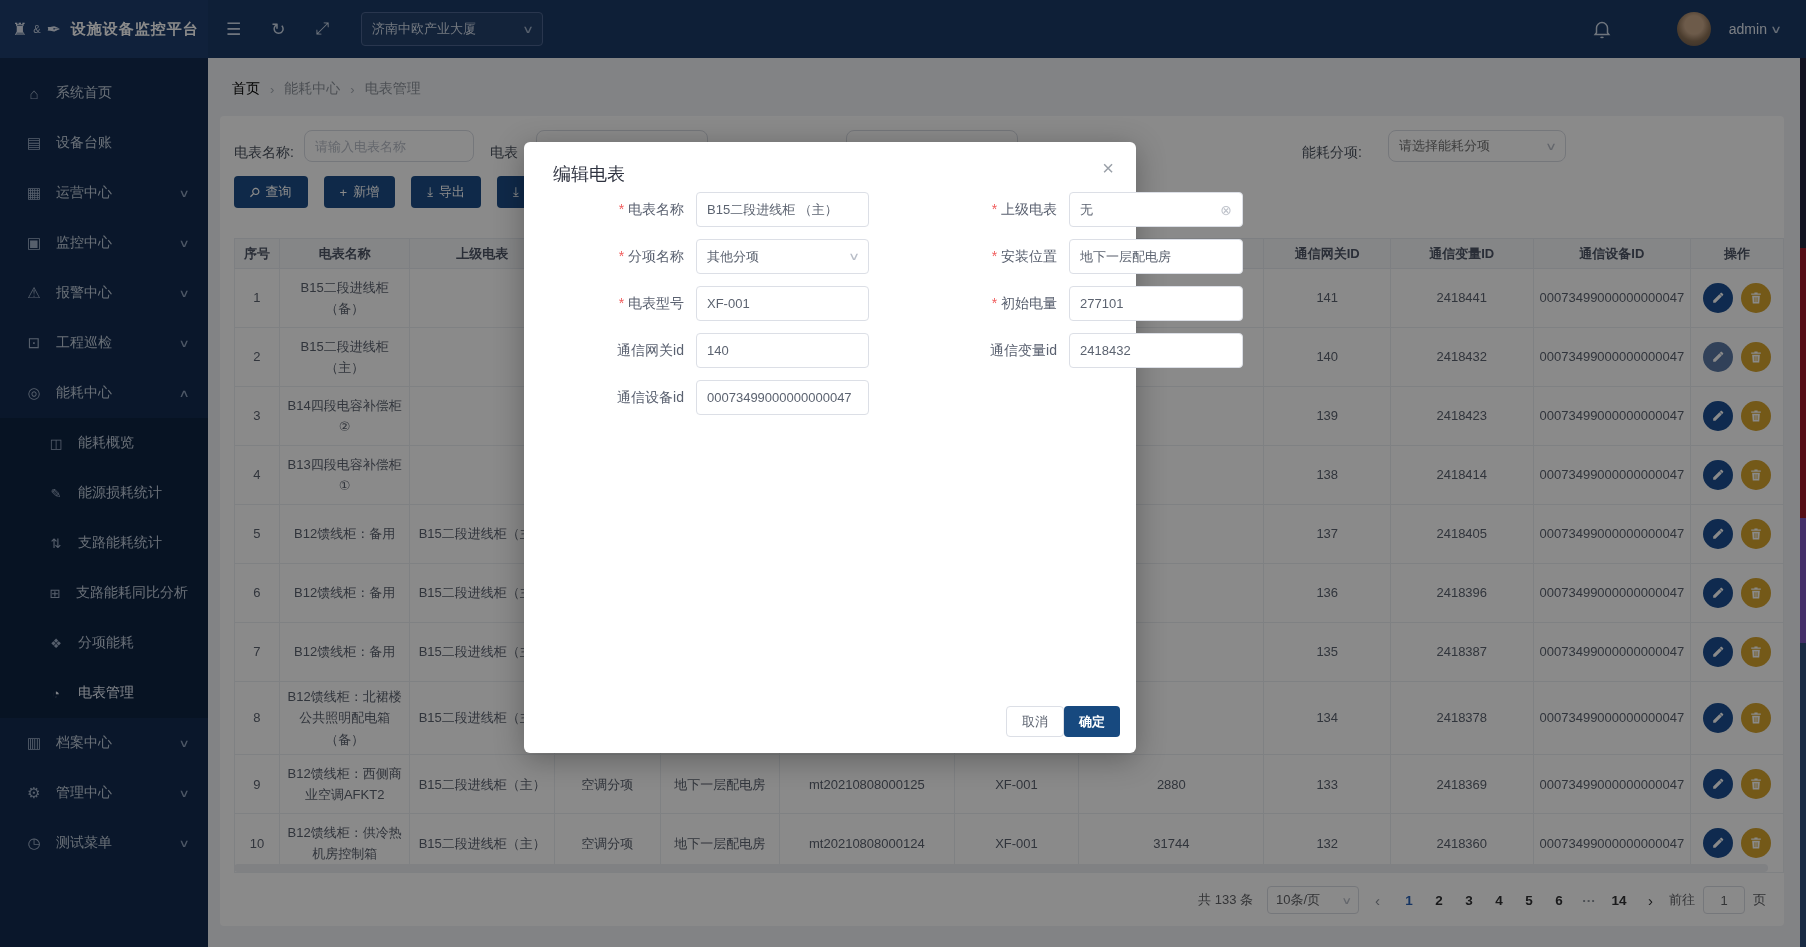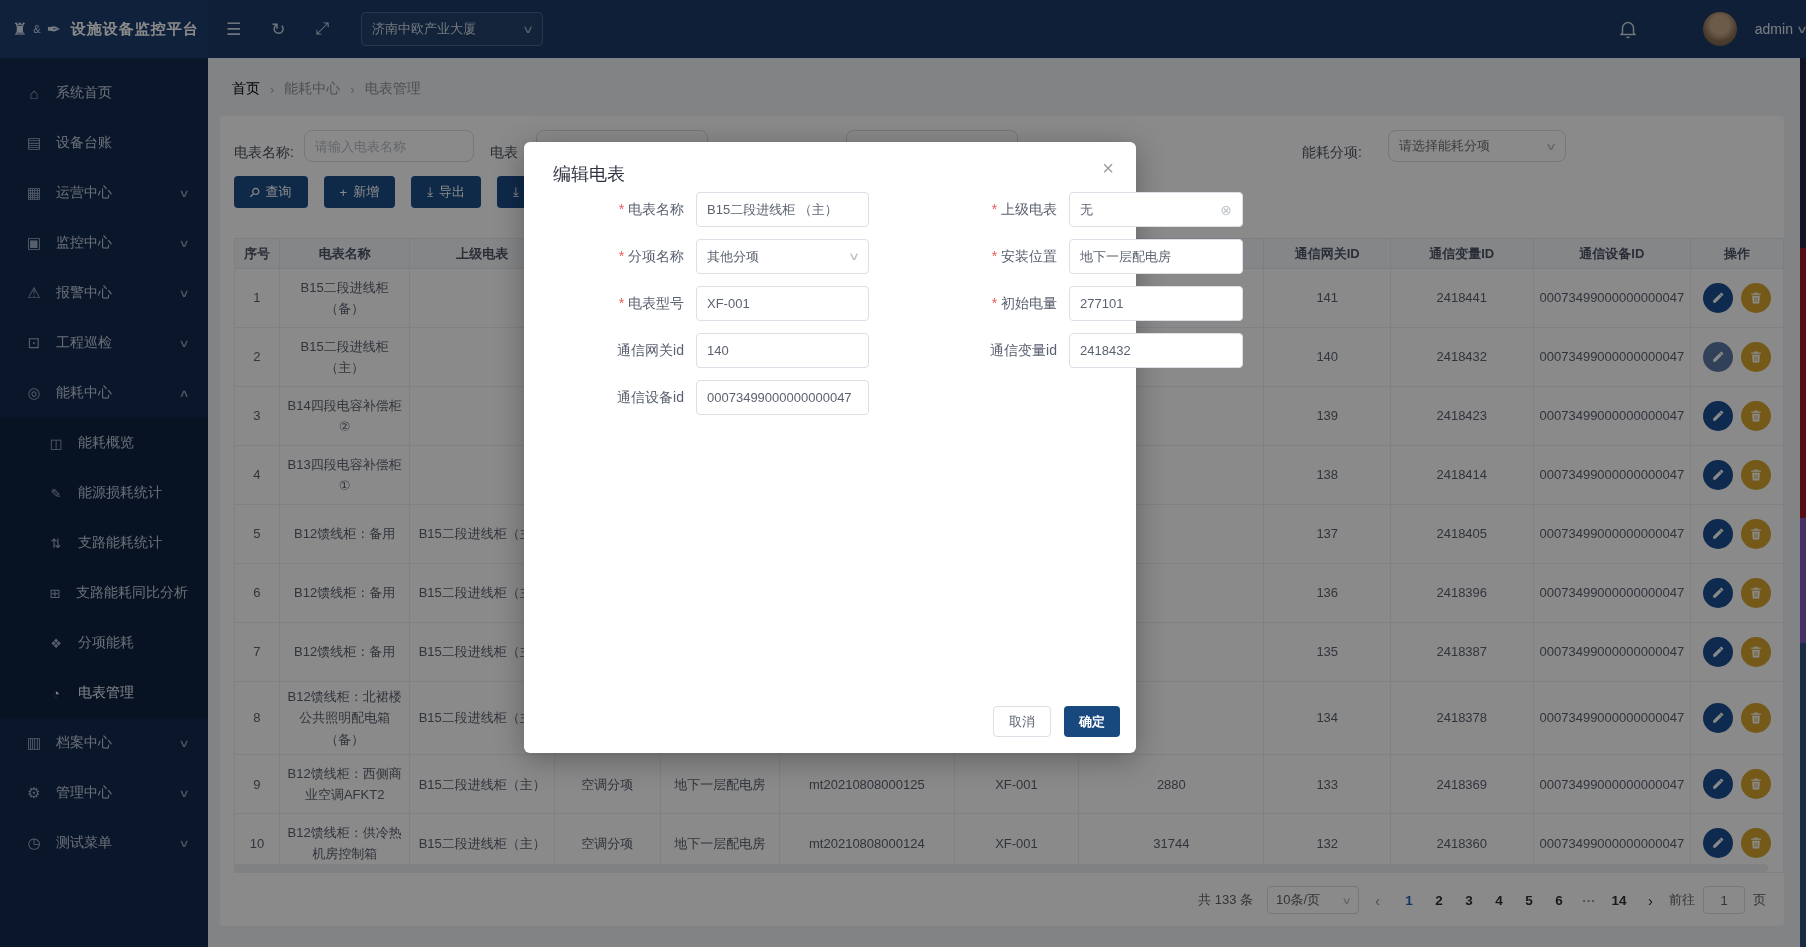--- a/index.html
+++ b/index.html
@@ -21,21 +21,21 @@
   .submenu .menu-item { padding-left:46px; }
   .submenu .mi-icon { font-size:13px; }
   .menu-item.active .mi-label, .menu-item.active .mi-icon { color:#eaf1fa; }
 
   .topbar { position:absolute; left:208px; right:0; top:0; height:58px; background:#1b3a66; display:flex; align-items:center; z-index:9; }
   .tb-icon { color:#cdd8e8; font-size:17px; margin-left:30px; cursor:pointer; }
   .tb-icon:first-child { margin-left:18px; }
   .building-select { margin-left:32px; width:182px; height:34px; border:1px solid #4d6globalThis90; border:1px solid #4d6590; border-radius:4px;
     display:flex; align-items:center; padding:0 10px; color:#d6dfec; font-size:13px; cursor:pointer; background:rgba(255,255,255,0.04); }
   .building-select .sel-chev { margin-left:auto; color:#9fb0c8; font-size:11px; transform:scaleX(1.5); }
-  .tb-right { margin-left:auto; display:flex; align-items:center; gap:18px; }
+  .tb-right { margin-left:auto; display:flex; align-items:center; padding-right:26px; gap:18px; }
   .bell { width:22px; height:22px; cursor:pointer; }
   .avatar { width:34px; height:34px; border-radius:50%; margin-left:46px;
     background:radial-gradient(circle at 50% 38%, #c9a88a 0 34%, #8d7257 60%, #5f5148 100%); }
   .admin { color:#e2e9f3; font-size:14px; display:flex; align-items:center; gap:5px; cursor:pointer; }
   .admin .sel-chev { color:#bcc9db; font-size:11px; transform:scaleX(1.5); }
 
   
   .main { position:absolute; left:208px; top:58px; right:0; bottom:0; background:#f0f2f5; }
   .breadcrumb { position:absolute; left:24px; top:22px; font-size:14px; display:flex; gap:10px; align-items:center; }
   .bc-home { color:#000000; font-weight:400; cursor:pointer; }
@@ -93,21 +93,21 @@
   .modal-close { position:absolute; right:22px; top:16px; font-size:20px; color:#9aa0a8; cursor:pointer; line-height:1; }
   .form { position:absolute; left:28px; top:50px; display:grid;
     grid-template-columns:132px 173px 176px 174px; column-gap:12px; row-gap:12px; align-items:center; }
   .fm-label { text-align:right; font-size:14px; color:#5a6170; white-space:nowrap; }
   .req::before { content:"* "; color:#f05b5b; }
   .fm-ctrl { height:35px; border:1px solid #dcdfe6; border-radius:4px; display:flex; align-items:center;
     padding:0 10px; font-size:13px; color:#5c6370; background:#fff; }
   .fm-ctrl input { border:none; outline:none; width:100%; font-size:13px; color:#5c6370; background:transparent; }
   .fm-ctrl .sel-chev { margin-left:auto; color:#b9bec8; font-size:11px; transform:scaleX(1.5); }
   .fm-ctrl .clear { margin-left:auto; color:#c0c4cc; font-size:14px; }
-  .modal-footer { position:absolute; right:16px; bottom:16px; display:flex; gap:13px; }
+  .modal-footer { position:absolute; right:16px; bottom:16px; display:flex; gap:0; }
   .btn-plain { height:31px; padding:0 15px; background:#fff; border:1px solid #dcdfe6; border-radius:4px;
     font-size:13px; color:#5c6370; cursor:pointer; }
   .btn-primary { height:31px; padding:0 15px; background:#17497f; border:none; border-radius:4px;
     font-size:13px; color:#fff; font-weight:700; cursor:pointer; }
 </style>
 </head>
 <body>
 
 <aside class="sidebar">
   <div class="logo-area">

